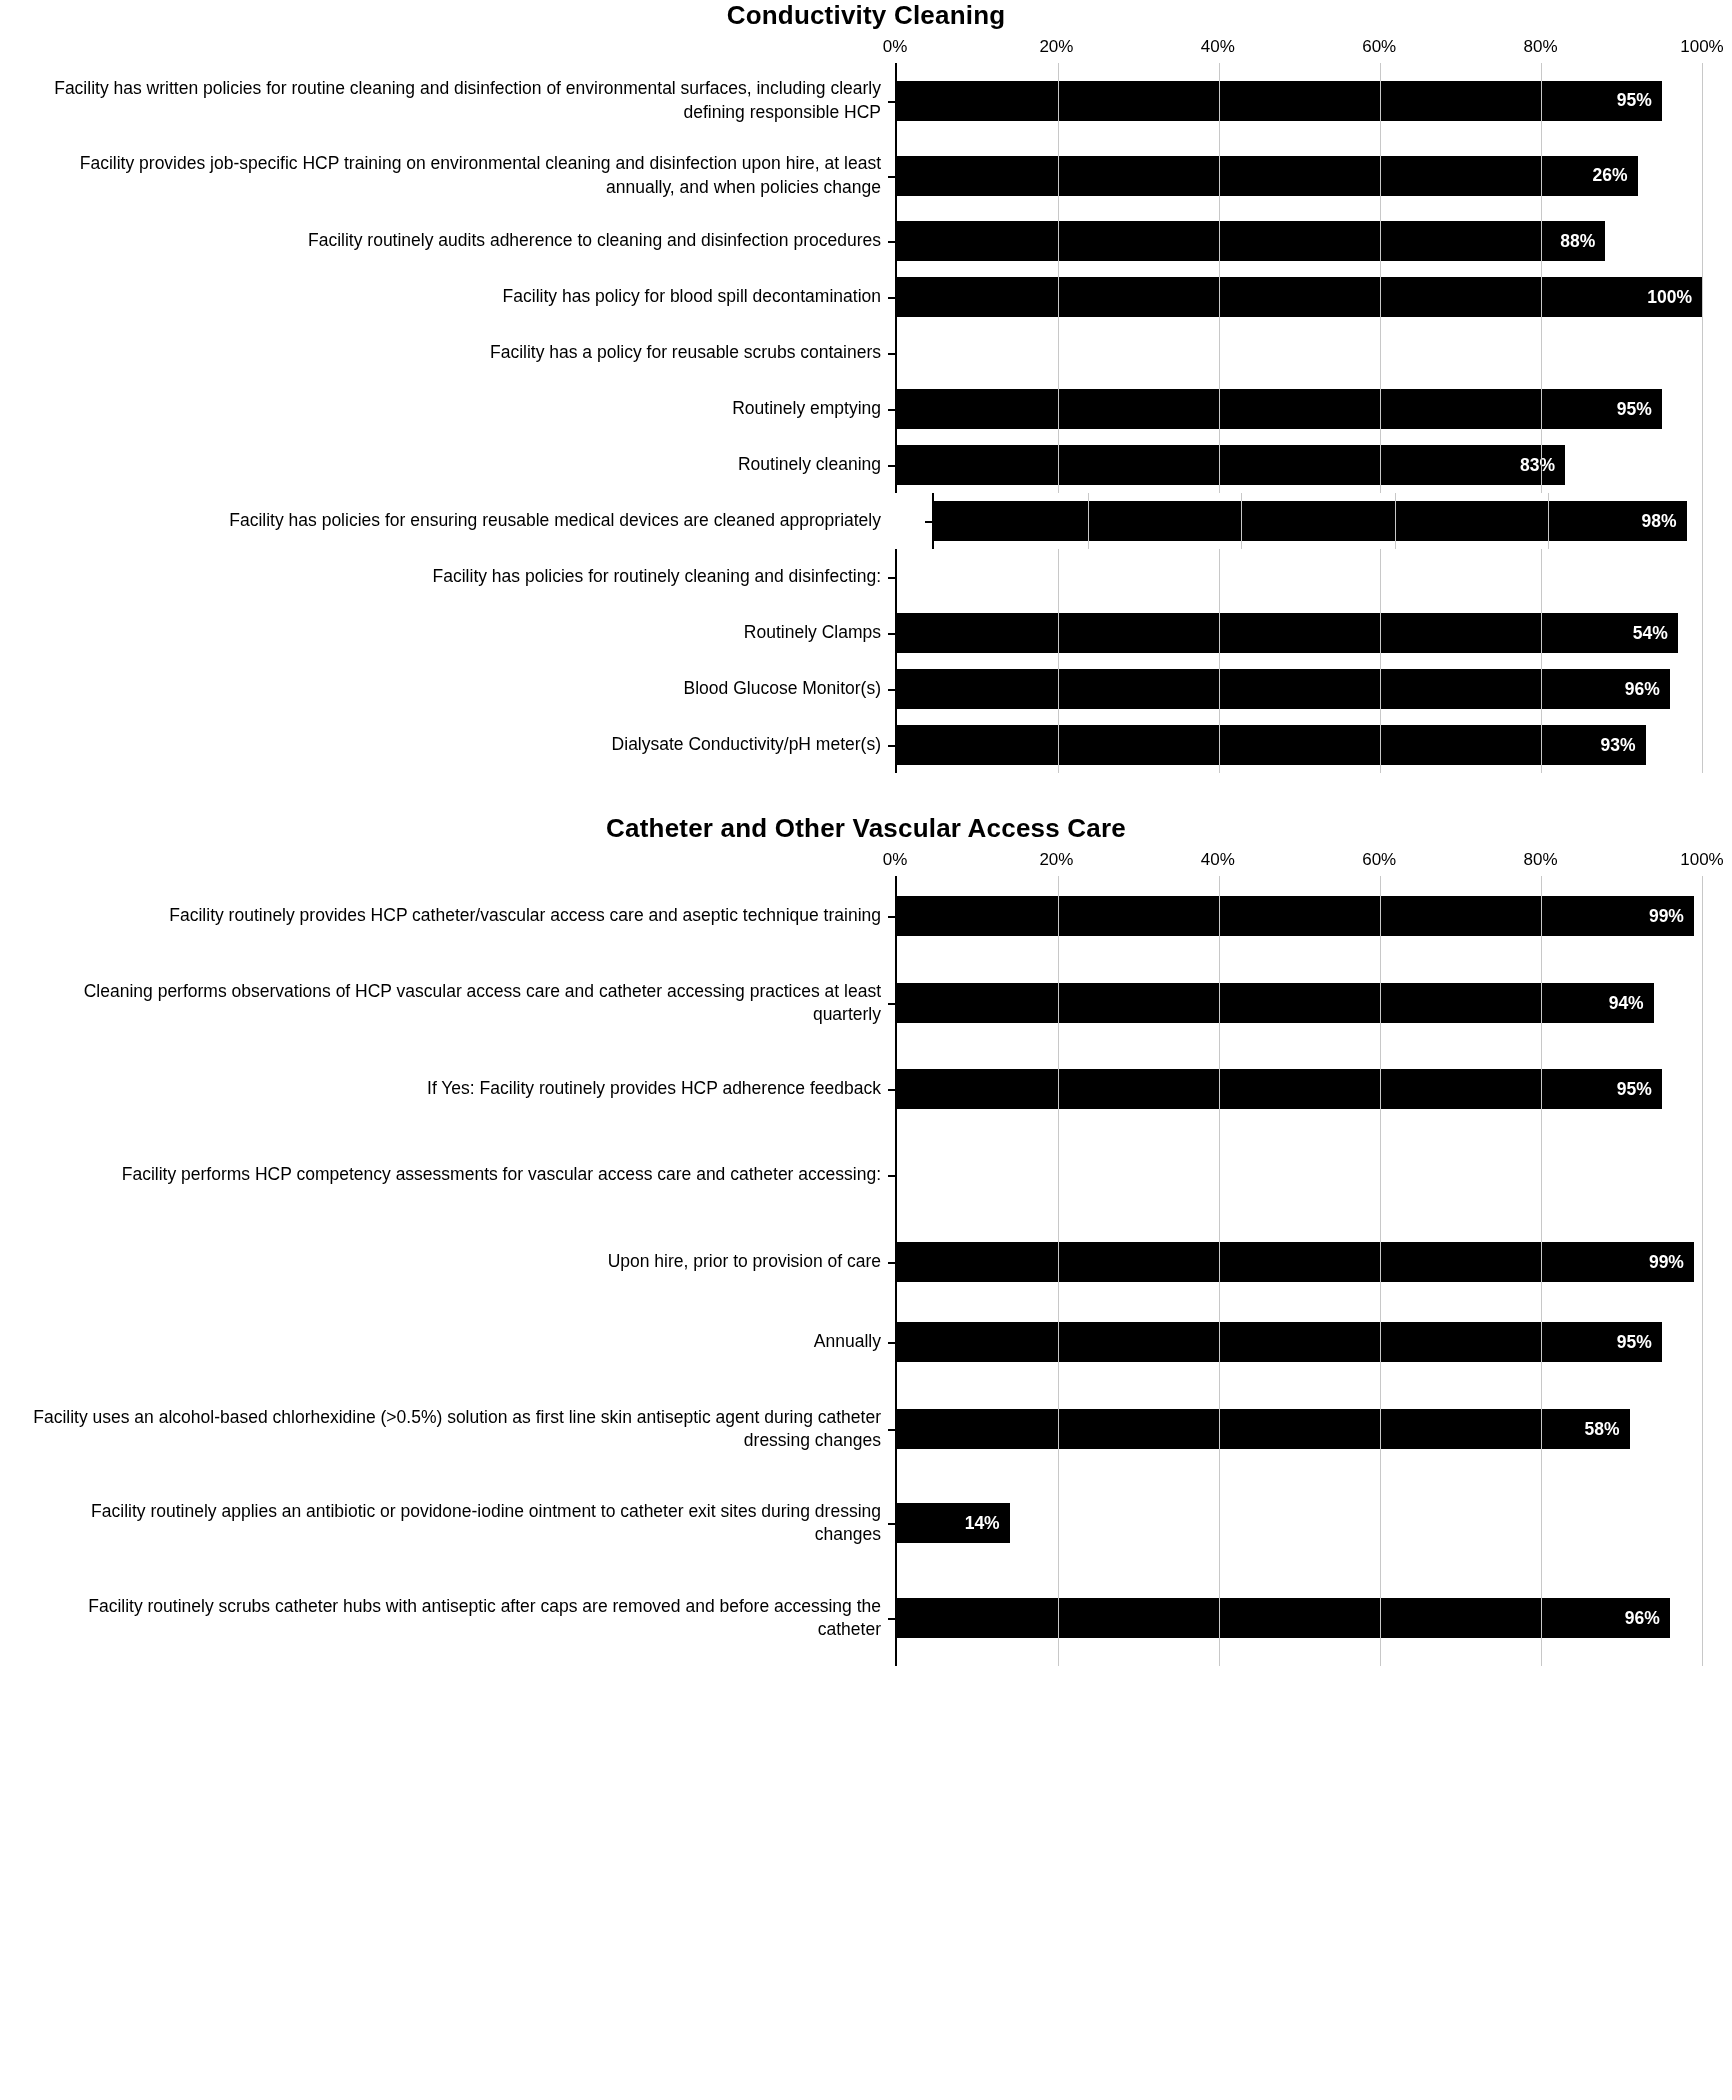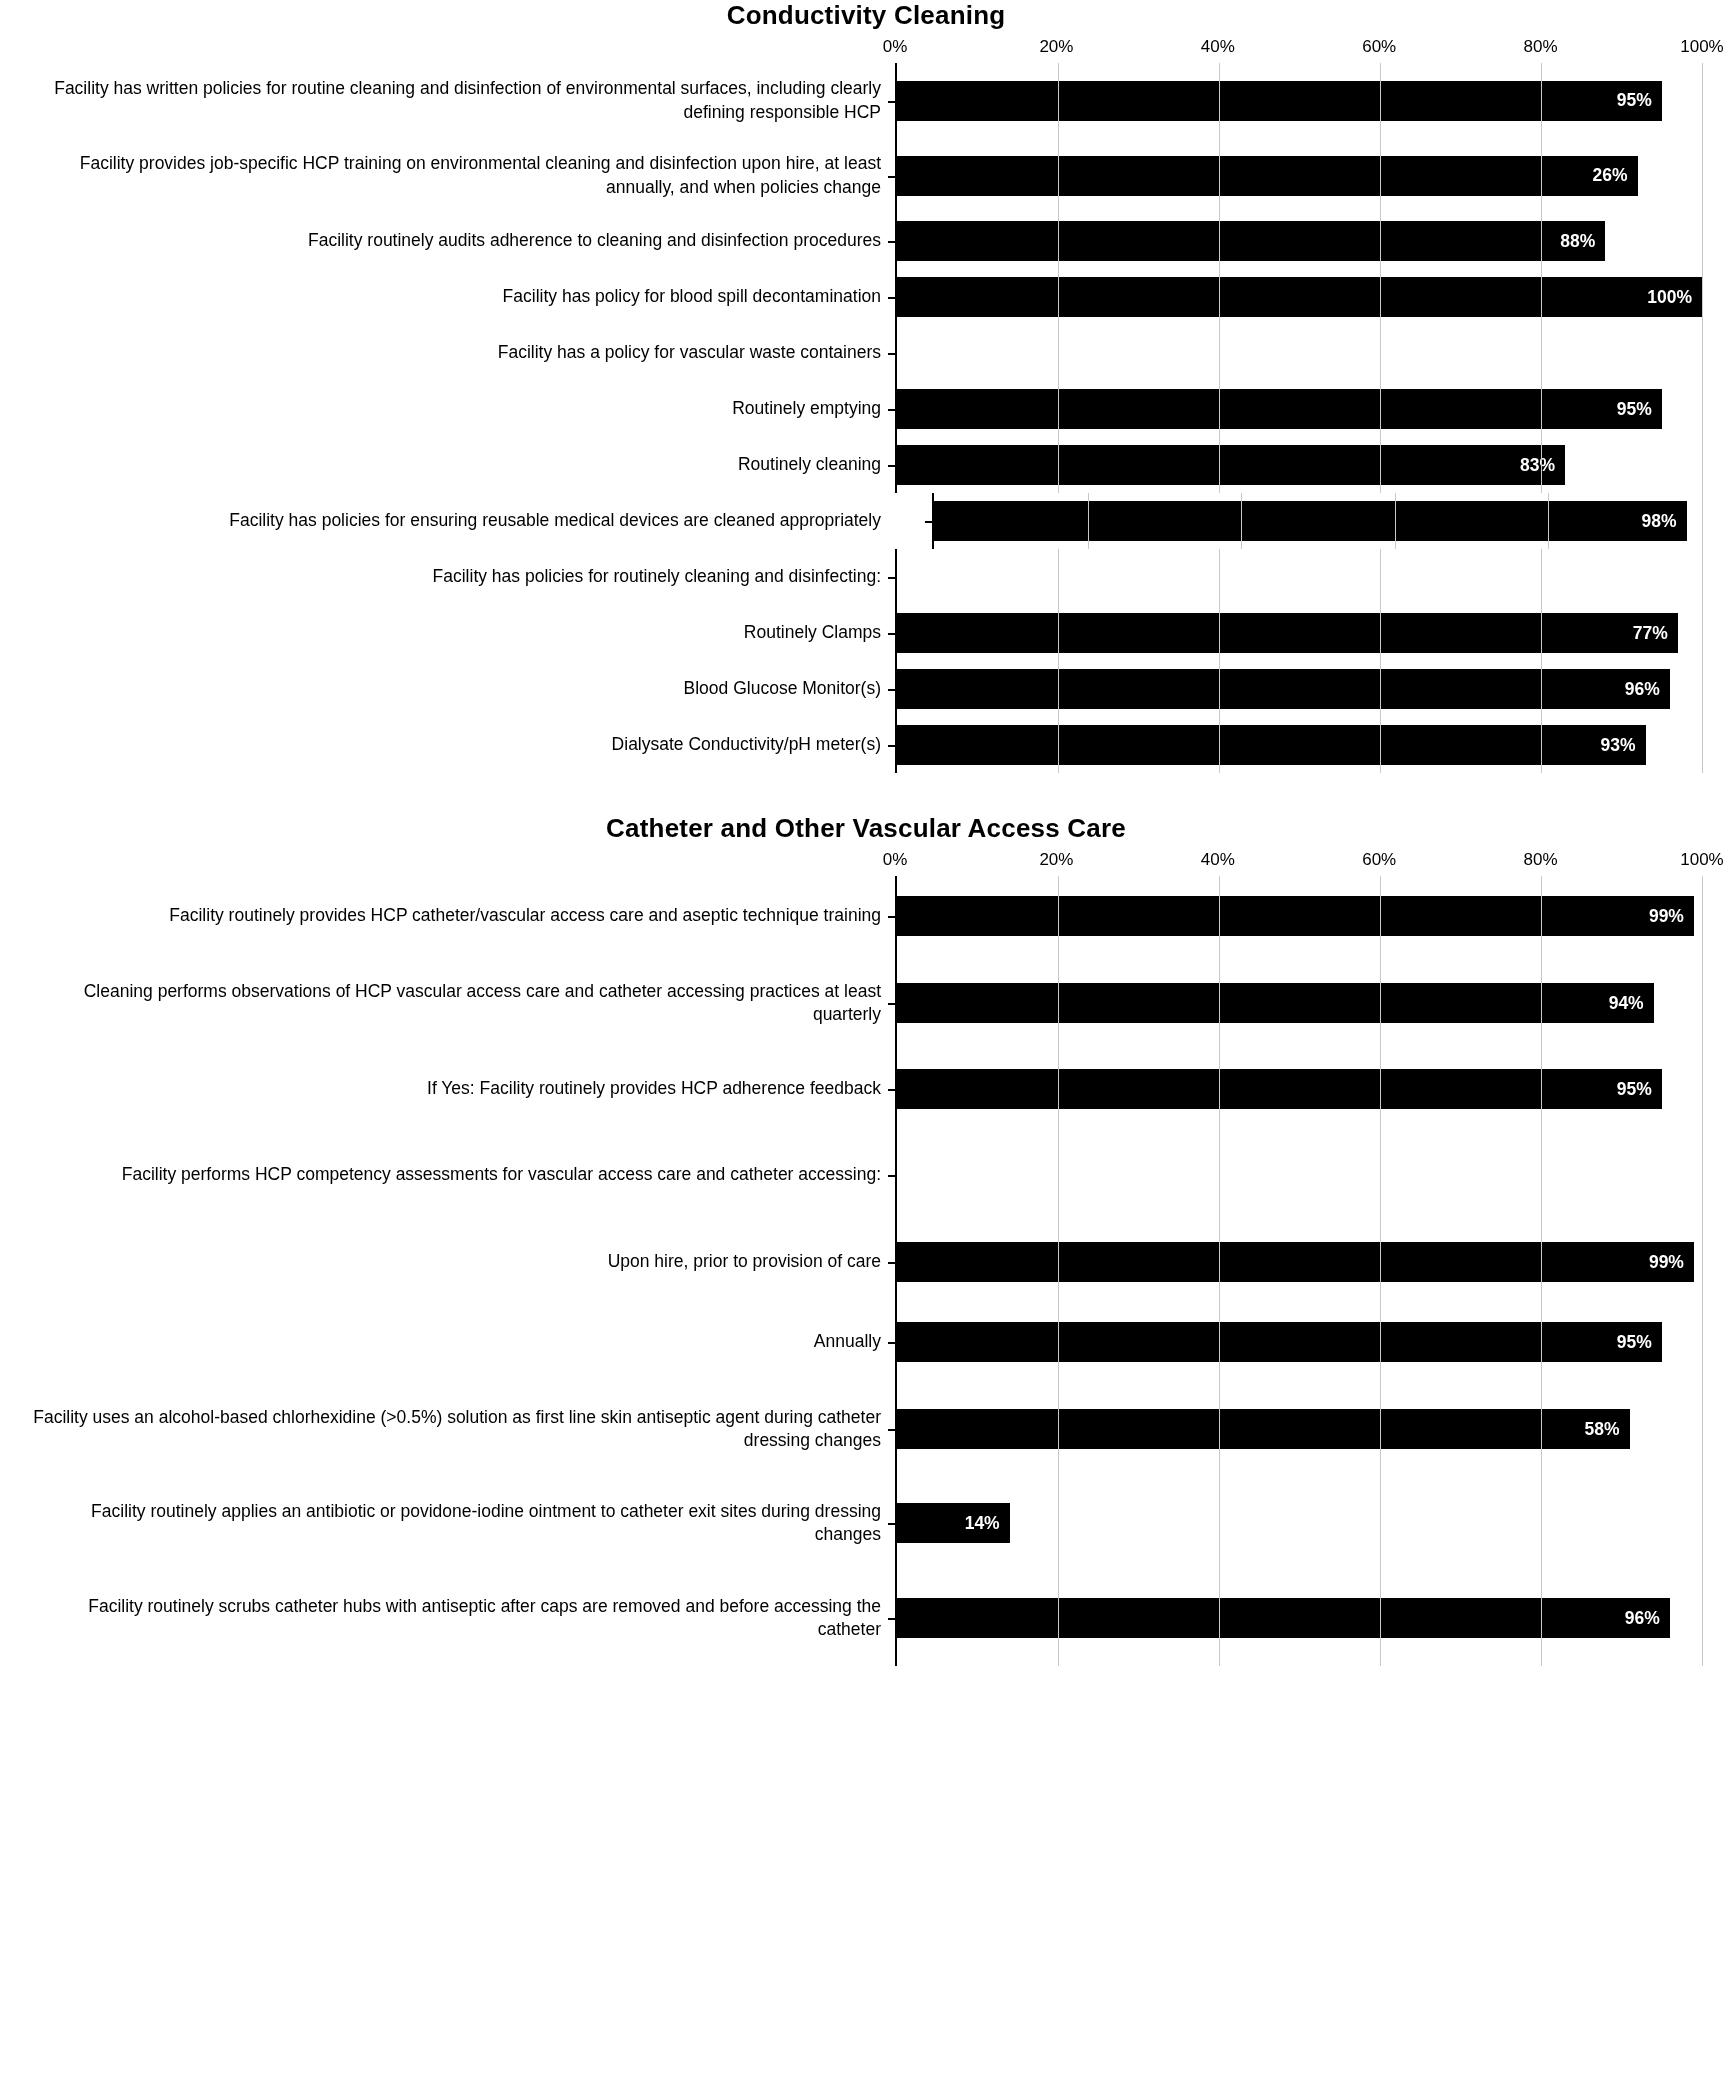--- a/index.html
+++ b/index.html
@@ -171,21 +171,21 @@
             <div class="gridline" style="left: 60%;"></div>
             <div class="gridline" style="left: 80%;"></div>
             <div class="gridline last" style="left: 100%;"></div>
             <div class="cat-tick" style="top: 50%;"></div>
             <div class="bar" style="width: 100%;">
               <span>100%</span>
             </div>
           </div>
         </div>
         <div class="row" style="height: 56px;">
-          <div class="row-label">Facility has a policy for vascular waste containers</div>
+          <div class="row-label">Facility has a policy for reusable scrubs containers</div>
           <div class="row-plot plot">
             <div class="gridline" style="left: 20%;"></div>
             <div class="gridline" style="left: 40%;"></div>
             <div class="gridline" style="left: 60%;"></div>
             <div class="gridline" style="left: 80%;"></div>
             <div class="gridline last" style="left: 100%;"></div>
             <div class="cat-tick" style="top: 50%;"></div>
             <div class="bar empty" style="width: 0%;">
               <span></span>
             </div>
@@ -250,21 +250,21 @@
         <div class="row" style="height: 56px;">
           <div class="row-label">Routinely Clamps</div>
           <div class="row-plot plot">
             <div class="gridline" style="left: 20%;"></div>
             <div class="gridline" style="left: 40%;"></div>
             <div class="gridline" style="left: 60%;"></div>
             <div class="gridline" style="left: 80%;"></div>
             <div class="gridline last" style="left: 100%;"></div>
             <div class="cat-tick" style="top: 50%;"></div>
             <div class="bar" style="width: 97%;">
-              <span>77%</span>
+              <span>54%</span>
             </div>
           </div>
         </div>
         <div class="row" style="height: 56px;">
           <div class="row-label">Blood Glucose Monitor(s)</div>
           <div class="row-plot plot">
             <div class="gridline" style="left: 20%;"></div>
             <div class="gridline" style="left: 40%;"></div>
             <div class="gridline" style="left: 60%;"></div>
             <div class="gridline" style="left: 80%;"></div>

